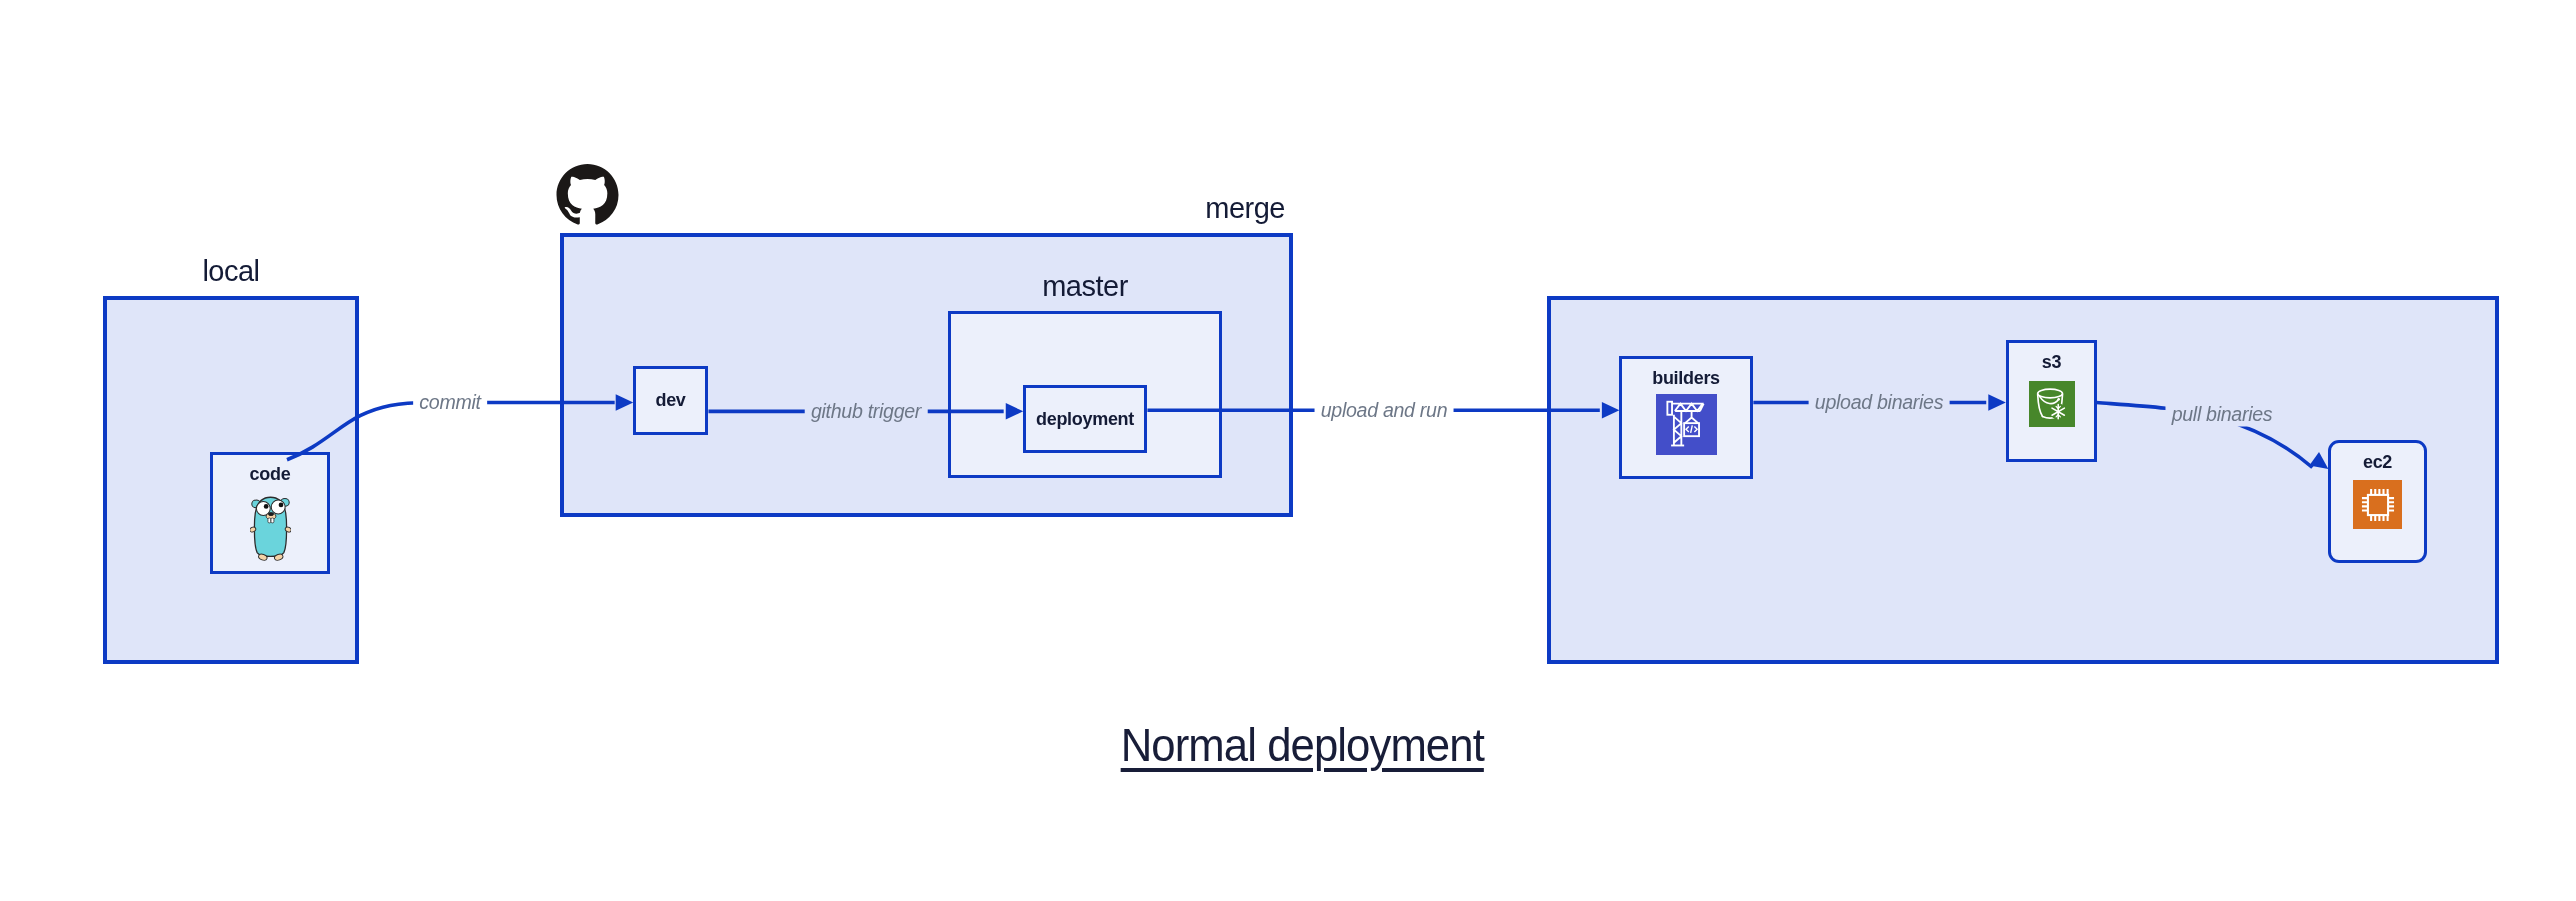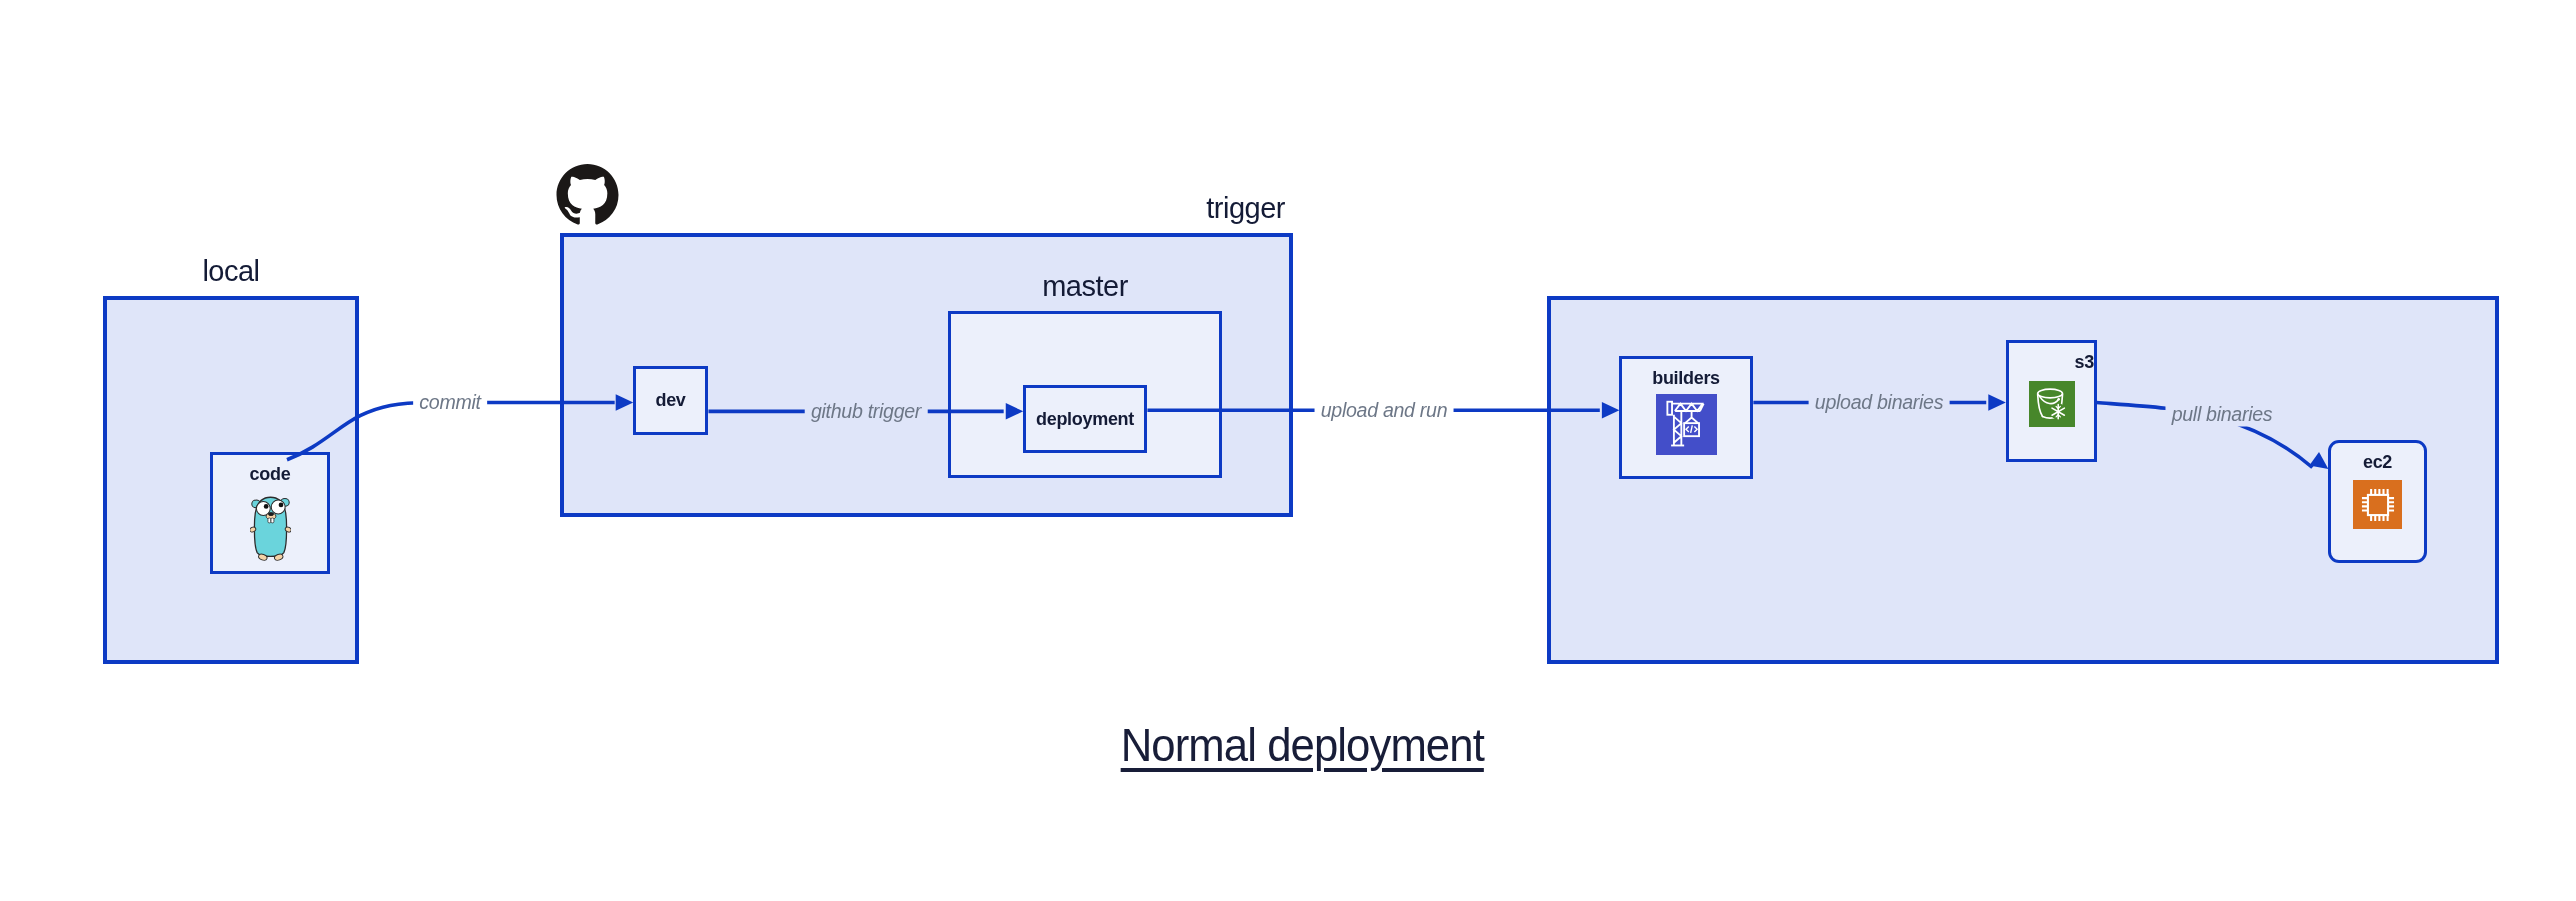--- a/index.html
+++ b/index.html
@@ -66,21 +66,21 @@
 <body>
 
 <div class="canvas">
 
   <div class="container" style="left:103px;top:296px;width:256px;height:368px;"></div>
   <div class="container" style="left:560px;top:233px;width:733px;height:284px;"></div>
   <div class="container inner" style="left:948px;top:311px;width:274px;height:167px;"></div>
   <div class="container" style="left:1547px;top:296px;width:952px;height:368px;"></div>
 
   <div class="cluster-label" style="left:103px;width:256px;top:255px;">local</div>
-  <div class="cluster-label right" style="left:1079px;width:206px;top:192px;">trigger</div>
+  <div class="cluster-label right" style="left:1079px;width:206px;top:192px;">merge</div>
   <div class="cluster-label" style="left:948px;width:274px;top:270px;">master</div>
 
   <svg class="octocat" viewBox="0 0 16 16">
     <path fill="var(--octocat-black)" d="M8 0C3.58 0 0 3.58 0 8c0 3.54 2.29 6.53 5.47 7.59.4.07.55-.17.55-.38
       0-.19-.01-.82-.01-1.49-2.01.37-2.53-.49-2.69-.94-.09-.23-.48-.94-.82-1.13-.28-.15-.68-.52-.01-.53.63-.01
       1.08.58 1.23.82.72 1.21 1.87.87 2.33.66.07-.52.28-.87.51-1.07-1.78-.2-3.64-.89-3.64-3.95
       0-.87.31-1.59.82-2.15-.08-.2-.36-1.02.08-2.12 0 0 .67-.21 2.2.82.64-.18 1.32-.27 2-.27s1.36.09
       2 .27c1.53-1.04 2.2-.82 2.2-.82.44 1.1.16 1.92.08 2.12.51.56.82 1.27.82 2.15 0 3.07-1.87 3.75-3.65
       3.95.29.25.54.73.54 1.48 0 1.07-.01 1.93-.01 2.2 0 .21.15.46.55.38A8.01 8.01 0 0 0 16 8c0-4.42-3.58-8-8-8z"></path>
   </svg>
@@ -149,21 +149,21 @@
           <path d="M 24 36 V 102 M 40 28 V 102 M 24 40 L 40 54 L 24 68 L 40 82 L 24 96"></path>
           <path d="M 18 102 H 46"></path>
           <path d="M 62 28 V 44 M 62 42 L 48 54 M 62 42 L 76 54"></path>
           <rect x="46" y="54" width="32" height="28"></rect>
           <path d="M 56 61 l -6 6 l 6 6 M 68 61 l 6 6 l -6 6 M 63.5 59 L 60 75" stroke-width="3"></path>
         </svg>
       </div>
     </div>
   </div>
 
-  <div class="node" style="left:2006px;top:340px;width:91px;height:122px;align-items:flex-end;">
+  <div class="node" style="left:2006px;top:340px;width:91px;height:122px;">
     <div class="node-label top">s3</div>
     <div class="icon-wrap" style="flex:0 1 auto;margin-top:8.2px;">
       <div class="icon-box" style="width:46px;height:46px;background:var(--s3-green);">
         <svg width="42" height="42" viewBox="0 0 88 88" stroke="#ffffff" fill="none" stroke-width="3.5" stroke-linecap="round">
           <ellipse cx="40" cy="22" rx="26" ry="9"></ellipse>
           <path d="M 14 24 C 15 44 19 62 24 70"></path>
           <path d="M 66 24 C 65 44 61 62 56 70"></path>
           <path d="M 24 70 Q 40 77 56 70"></path>
           <path d="M 18 28 C 30 46 48 48 58 34"></path>
           <circle cx="58" cy="34" r="2.6" fill="#ffffff" stroke="none"></circle>

